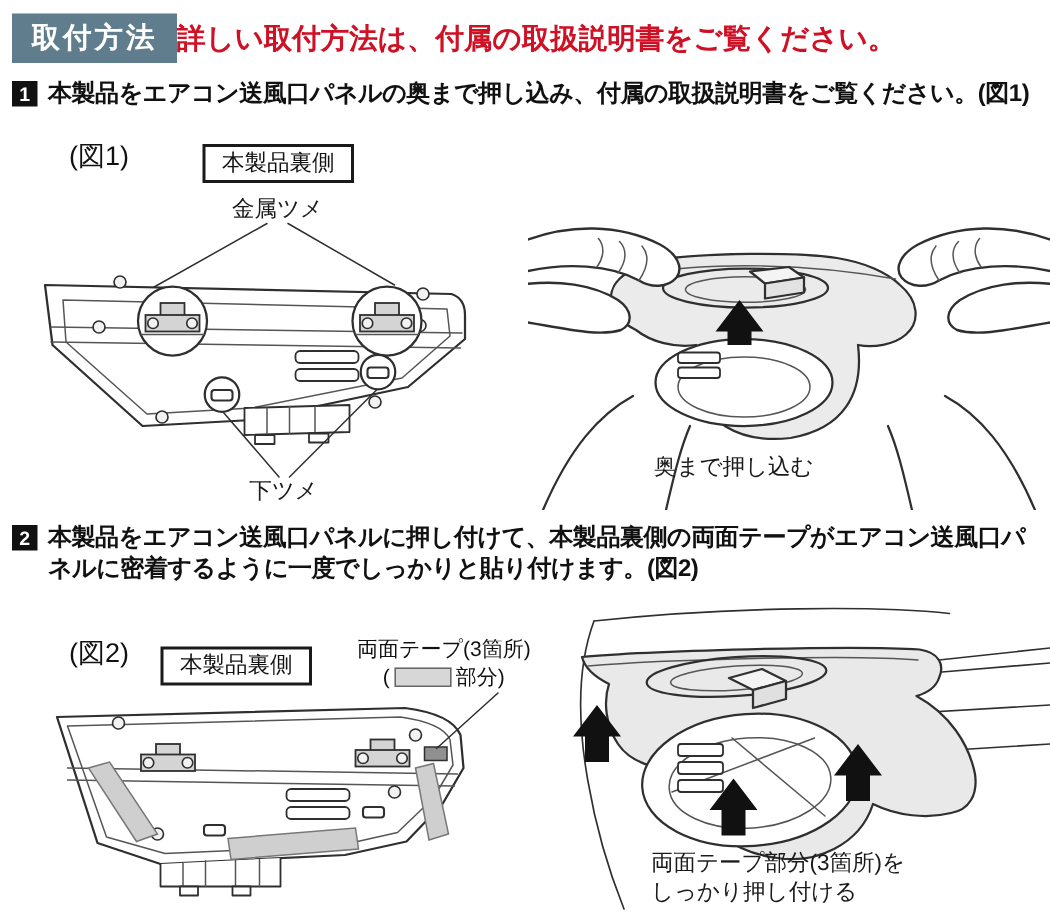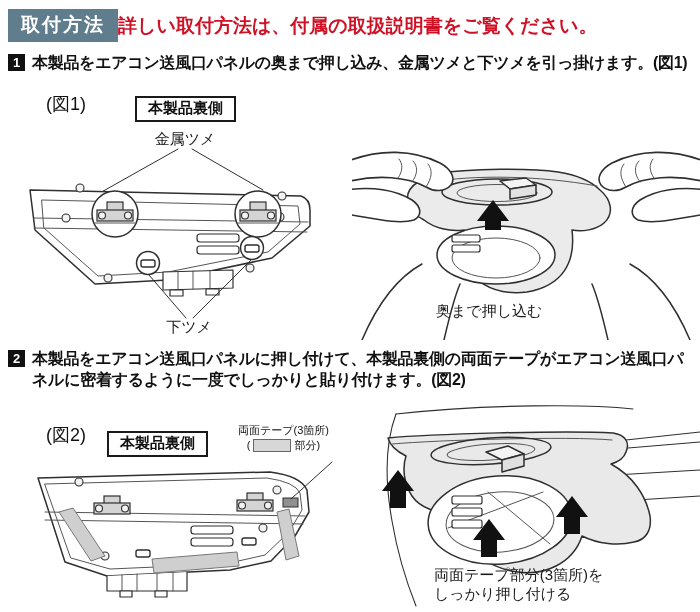--- a/index.html
+++ b/index.html
@@ -29,23 +29,23 @@
     background: #111; color: #fff; font-size: 13px; font-weight: bold;
     display: flex; align-items: center; justify-content: center;
   }
   .step-text { font-size: 16px; font-weight: bold; line-height: 1.32; letter-spacing: -0.3px; }
   .step1 { left: 8px; top: 52px; }
   .step2 { left: 8px; top: 348px; }
   
   .fig-label { font-size: 18px; }
   .boxed-label {
     border: 2px solid #1a1a1a; padding: 1px 11px 2px;
-    font-size: 15px; font-weight: bold; background: #fff;
-  }
-  .tape-legend { left: 238px; top: 423px; font-size: 11px; line-height: 1.35; text-align: center; }
+    font-size: 15px; font-weight: normal; background: #fff;
+  }
+  .tape-legend { left: 238px; top: 423px; font-size: 14px; line-height: 1.35; text-align: center; }
   .tape-legend .row2 { display: flex; align-items: center; justify-content: center; }
   .tape-swatch {
     display: inline-block; width: 38px; height: 13px;
     background: #d7d7d7; border: 1px solid #666; margin: 0 3px;
   }
   svg { position: absolute; display: block; }
   svg text { font-family: "Liberation Sans", "DejaVu Sans", sans-serif; fill: #1a1a1a; font-size: 15px; }
   .ln  { stroke: #2f2f2f; stroke-width: 1.5; fill: none; stroke-linecap: round; stroke-linejoin: round; }
   .ln2 { stroke: #555;    stroke-width: 1;   fill: none; stroke-linecap: round; stroke-linejoin: round; }
   .wh  { fill: #fff; stroke: #2f2f2f; stroke-width: 1.5; stroke-linejoin: round; }
@@ -58,21 +58,21 @@
 </head>
 <body>
 
 <div class="page">
 
   <div class="abs badge">取付方法</div>
   <div class="abs note">詳しい取付方法は、付属の取扱説明書をご覧ください。</div>
 
   <div class="abs step step1">
     <span class="step-num">1</span>
-    <span class="step-text">本製品をエアコン送風口パネルの奥まで押し込み、金属ツメと下ツメを引っ掛けます。(図1)</span>
+    <span class="step-text">本製品をエアコン送風口パネルの奥まで押し込み、付属の取扱説明書をご覧ください。(図1)</span>
   </div>
 
   <div class="abs fig-label" style="left:46px; top:92px;">(図1)</div>
   <div class="abs boxed-label" style="left:135px; top:96px;">本製品裏側</div>
 
   <svg style="left:18px; top:122px;" width="335" height="215" viewBox="0 0 335 215">
     <text x="167" y="22" text-anchor="middle">金属ツメ</text>
     <path class="ln" style="stroke-width:1" d="M160,27 L80,72 M174,27 L245,68"></path>
 
     <path class="wh" d="M12,68 L283,74 Q292,77 292,88 L292,104 L254,136 L150,158 L77,162 L17,108 Z"></path>

